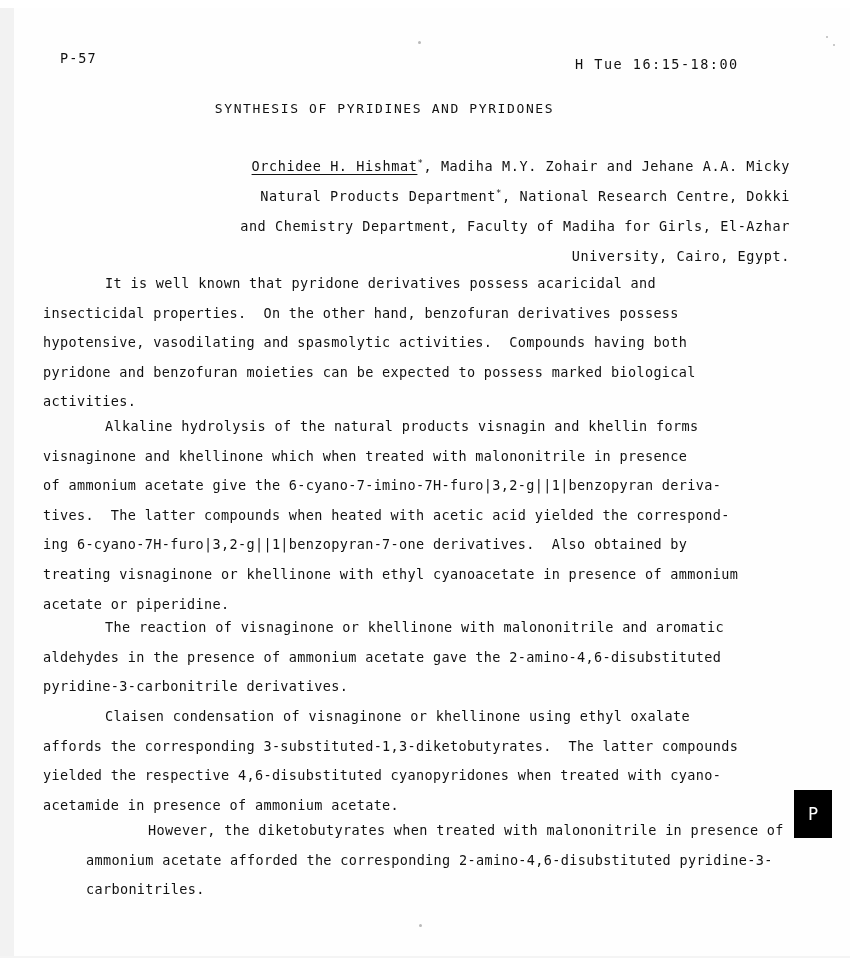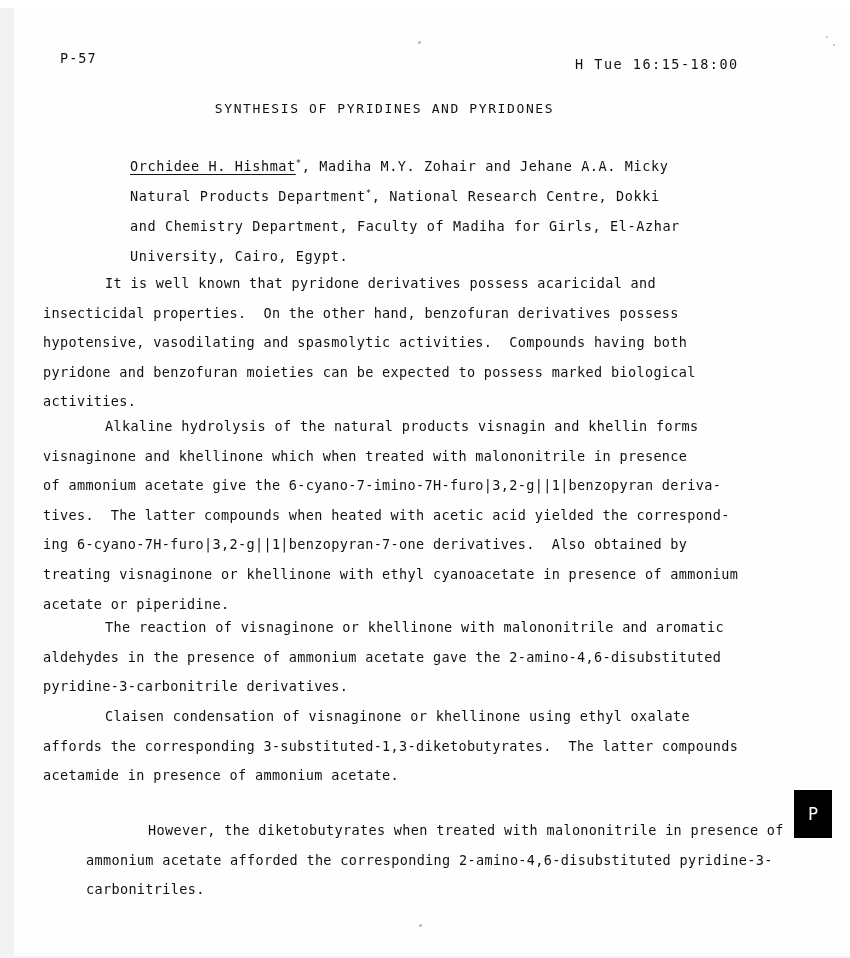--- a/index.html
+++ b/index.html
@@ -71,20 +71,21 @@
     letter-spacing: 1.6px;
   }
 
   .authors-block {
     position: absolute;
     left: 130px; top: 143px;
     width: 660px;
     font-size: 13.5px;
     line-height: 30px;
     letter-spacing: 0.6px;
+    text-align: right;
   }
   .authors-block .line { white-space: pre; }
   .lead-author {
     text-decoration: underline;
     text-underline-offset: 3px;
   }
   sup {
     font-size: 9px;
     vertical-align: super;
     line-height: 0;
@@ -169,20 +170,21 @@
 
   <div class="body-block" id="para3">
     <div class="line indent">The reaction of visnaginone or khellinone with malononitrile and aromatic</div>
     <div class="line">aldehydes in the presence of ammonium acetate gave the 2-amino-4,6-disubstituted</div>
     <div class="line">pyridine-3-carbonitrile derivatives.</div>
   </div>
 
   <div class="body-block" id="para4">
     <div class="line indent">Claisen condensation of visnaginone or khellinone using ethyl oxalate</div>
     <div class="line">affords the corresponding 3-substituted-1,3-diketobutyrates.  The latter compounds</div>
+    <div class="line">yielded the respective 4,6-disubstituted cyanopyridones when treated with cyano-</div>
     <div class="line">acetamide in presence of ammonium acetate.</div>
   </div>
 
   <div class="body-block" id="para5">
     <div class="line indent">However, the diketobutyrates when treated with malononitrile in presence of</div>
     <div class="line">ammonium acetate afforded the corresponding 2-amino-4,6-disubstituted pyridine-3-</div>
     <div class="line">carbonitriles.</div>
   </div>
 
   <div class="tab-marker">P</div>

